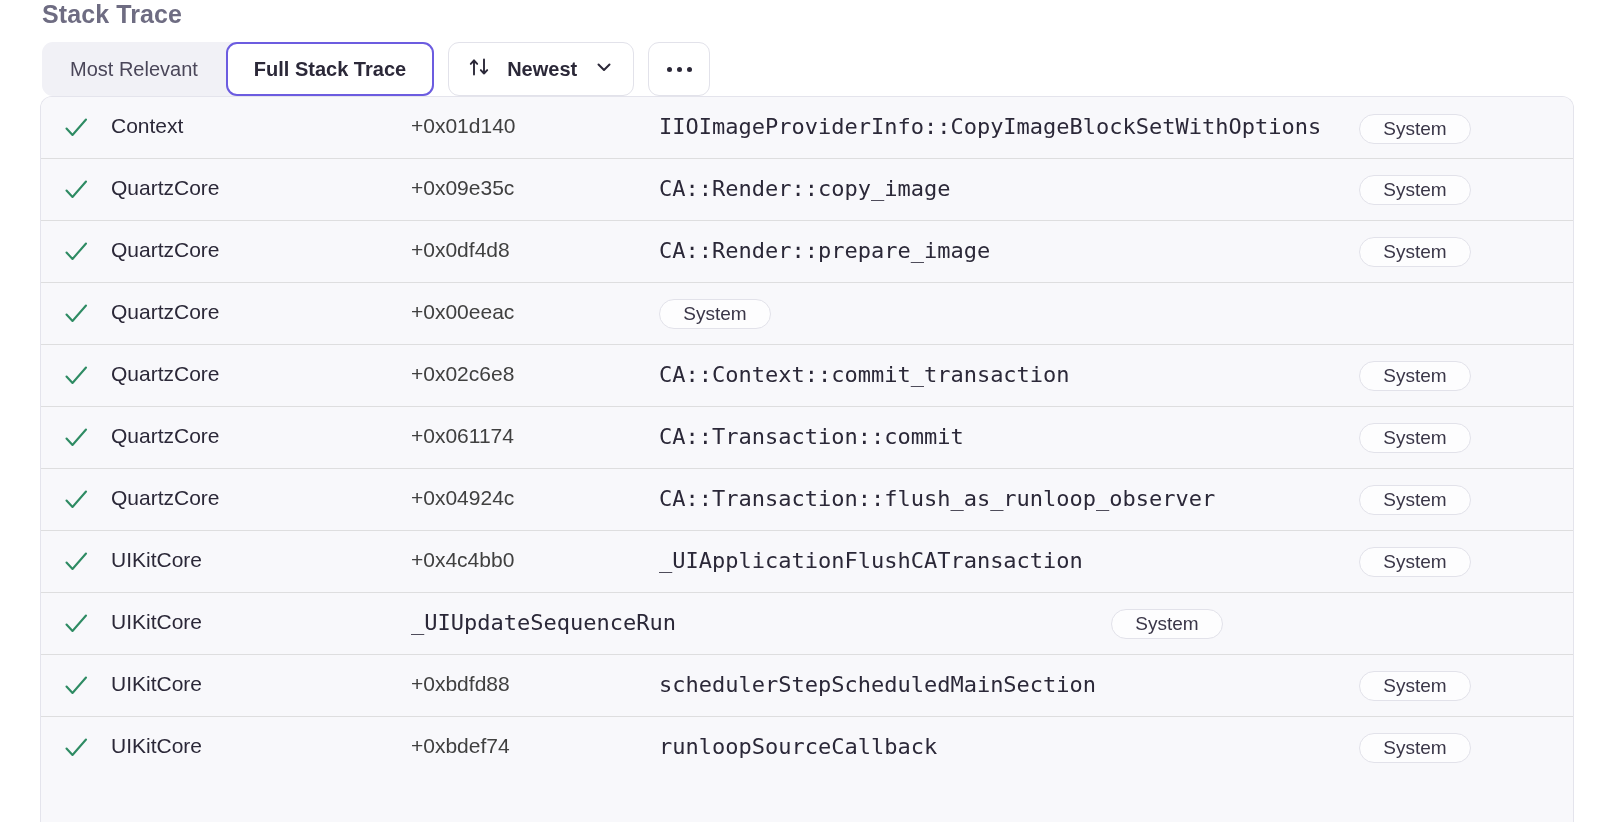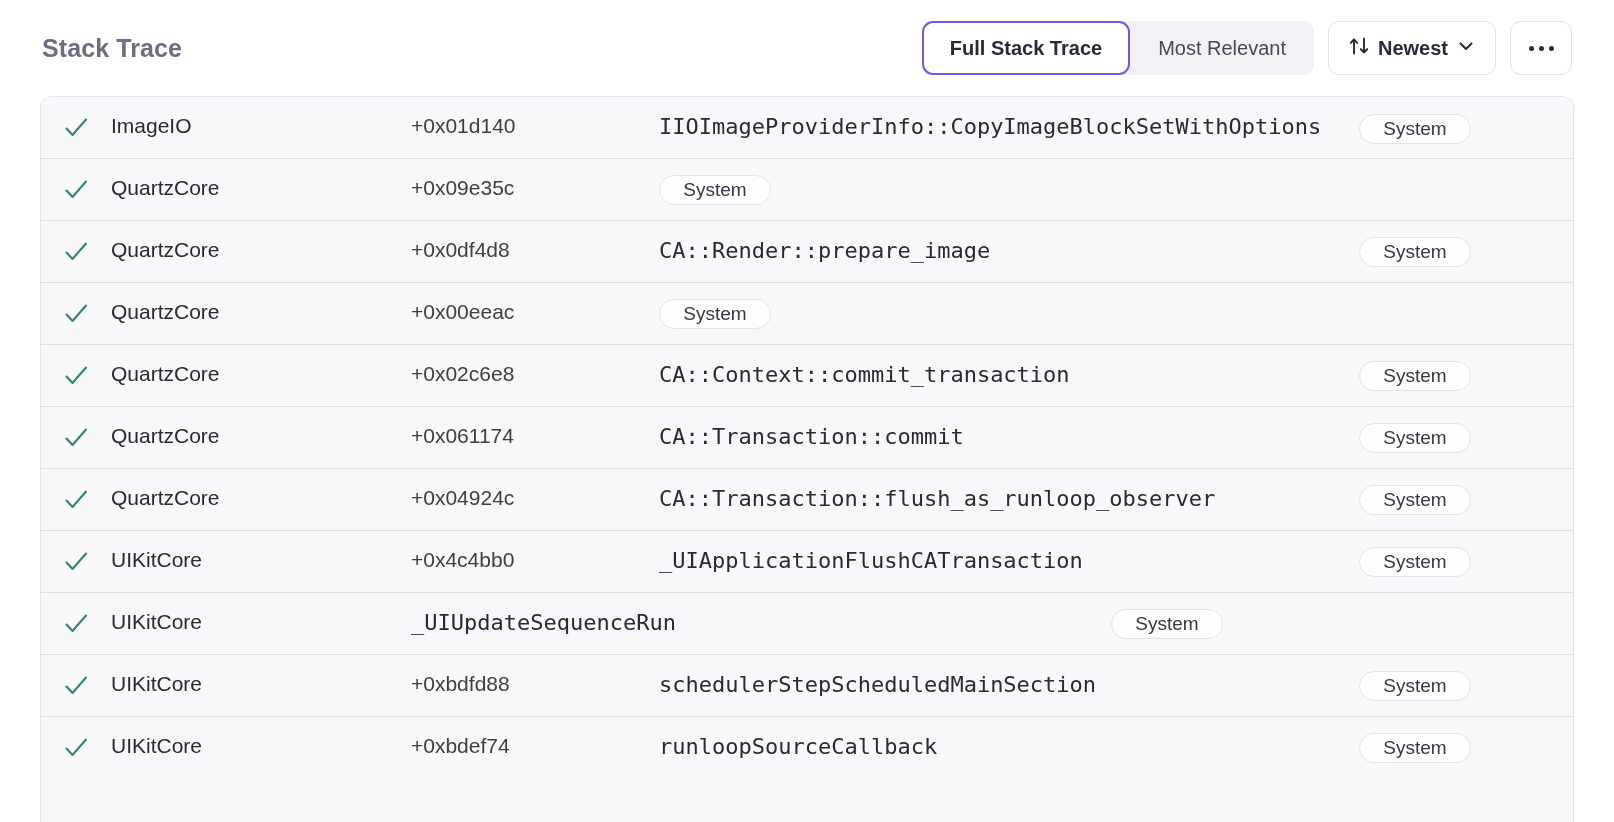--- a/index.html
+++ b/index.html
@@ -20,24 +20,24 @@
     width: 1614px;
     height: 822px;
     box-sizing: border-box;
     padding: 0 40px;
   }
 
   
   .header {
     height: 96px;
     display: flex;
-    align-items: center;
     justify-content: space-between;
     padding: 0 2px;
     box-sizing: border-box;
+    flex-direction: column;
   }
 
   .page-title {
     font-size: 25px;
     font-weight: 700;
     color: #6e6c82;
     letter-spacing: 0.1px;
     white-space: nowrap;
   }
 
@@ -76,21 +76,21 @@
     background: #ffffff;
     border-color: #6c5ce0;
     font-weight: 700;
     color: #2b2838;
   }
 
   
   .sort-btn {
     display: flex;
     align-items: center;
-    gap: 8px;
+    gap: 17px;
     height: 54px;
     padding: 0 19px;
     border: 1.5px solid #e2e2ea;
     border-radius: 11px;
     background: #ffffff;
     box-sizing: border-box;
     cursor: pointer;
     white-space: nowrap;
   }
   .sort-label {
@@ -228,22 +228,22 @@
 <body>
 
 <div class="panel">
 
   <div class="header">
     <div class="page-title">Stack Trace</div>
 
     <div class="header-controls">
 
       <div class="segmented">
+        <div class="seg-btn">Most Relevant</div>
         <div class="seg-btn active">Full Stack Trace</div>
-        <div class="seg-btn">Most Relevant</div>
       </div>
 
       <div class="sort-btn">
         <span class="icon-sort">
           <svg width="22" height="22" viewBox="0 0 22 22" fill="none">
             <path d="M6 18.5V4.5M6 4.5L2.8 7.9M6 4.5L9.2 7.9" stroke="#2b2838" stroke-width="1.9" stroke-linecap="round" stroke-linejoin="round"></path>
             <path d="M16 3.5V17.5M16 17.5L12.8 14.1M16 17.5L19.2 14.1" stroke="#2b2838" stroke-width="1.9" stroke-linecap="round" stroke-linejoin="round"></path>
           </svg>
         </span>
         <span class="sort-label">Newest</span>
@@ -263,35 +263,36 @@
     </div>
   </div>
 
   <div class="stack-list">
       <div class="frame-row row-tall">
         <div class="cell-check">
           <svg width="28" height="28" viewBox="0 0 28 28" fill="none">
             <path d="M4.5 14.5L10.5 21L24 5.5" stroke="#2e8b63" stroke-width="2.1" stroke-linecap="round" stroke-linejoin="round"></path>
           </svg>
         </div>
-        <div class="cell-image">ImageIO</div>
+        <div class="cell-image">Context</div>
         <div class="cell-offset">+0x01d140</div>
         <div class="cell-symbol">IIOImageProviderInfo::CopyImageBlockSetWithOptions</div>
         <div class="cell-badge">
           <span class="badge">System</span>
         </div>
       </div>
       <div class="frame-row">
         <div class="cell-check">
           <svg width="28" height="28" viewBox="0 0 28 28" fill="none">
             <path d="M4.5 14.5L10.5 21L24 5.5" stroke="#2e8b63" stroke-width="2.1" stroke-linecap="round" stroke-linejoin="round"></path>
           </svg>
         </div>
         <div class="cell-image">QuartzCore</div>
         <div class="cell-offset">+0x09e35c</div>
+        <div class="cell-symbol">CA::Render::copy_image</div>
         <div class="cell-badge">
           <span class="badge">System</span>
         </div>
       </div>
       <div class="frame-row">
         <div class="cell-check">
           <svg width="28" height="28" viewBox="0 0 28 28" fill="none">
             <path d="M4.5 14.5L10.5 21L24 5.5" stroke="#2e8b63" stroke-width="2.1" stroke-linecap="round" stroke-linejoin="round"></path>
           </svg>
         </div>

